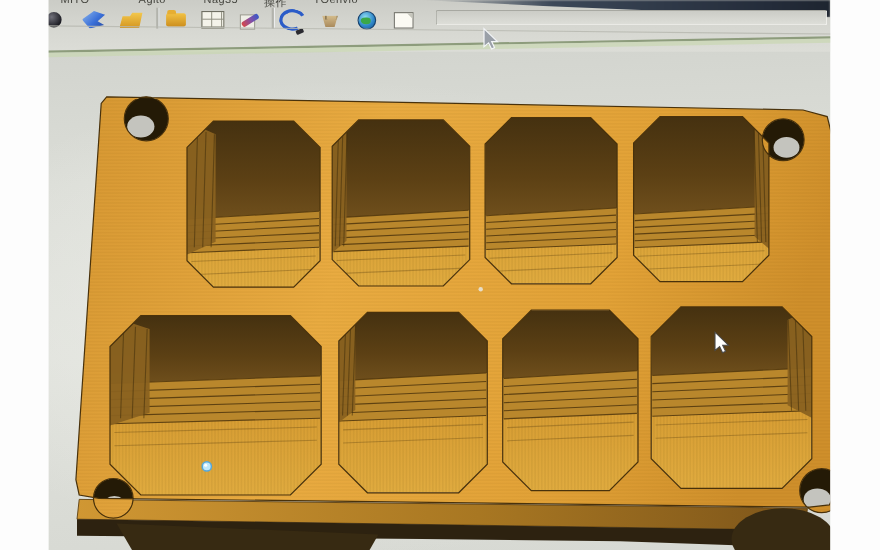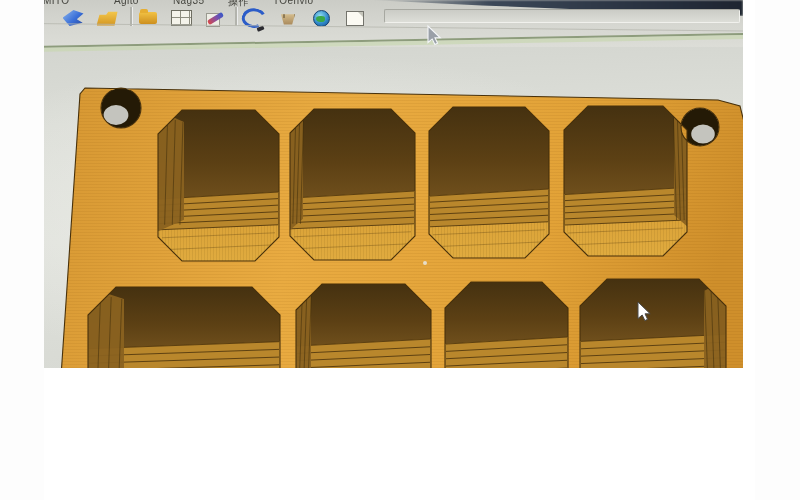--- a/index.html
+++ b/index.html
@@ -1,21 +1,21 @@
 <!DOCTYPE html>
 <html style="--plate-orange: #e3a33b; --pocket-wall-dark: #5a3f14; --pocket-floor: #d2962e; --viewport-gray: #d9dad4; --toolbar-gray: #d3d4ce; --accent-green-line: #8d9c7c; --glare-band-blue: #2e3848; --marker-blue: #9fd8f2;"><head>
 <meta charset="utf-8">
 <style>
   html,body{margin:0;padding:0;width:800px;height:500px;overflow:hidden;background:#fff;
     font-family:"Liberation Sans", sans-serif;}
   .stage{position:relative;width:800px;height:500px;background:#fff;}
   .mat{position:absolute;top:0;bottom:0;background:#fdfdfd;z-index:30;}
   .mat-left{left:0;width:44px;}
   .mat-right{right:0;width:45px;}
-  .photo{position:absolute;left:32px;top:0;width:711px;height:368px;overflow:hidden;
+  .photo{position:absolute;left:44px;top:0;width:711px;height:500px;overflow:hidden;
     background:
       radial-gradient(90% 70% at 38% 58%, #edeee9 0%, rgba(237,238,233,0) 62%),
       linear-gradient(178deg,#c6c8c1 0%,#d2d4ce 9%,#dbddd7 32%,#dfe1db 62%,#d7d9d3 100%);}
   
   .topband{position:absolute;left:0;top:0;width:711px;height:47px;
     background:linear-gradient(#cbccc6,#d6d7d1 55%,#dcddd7);}
   .darkband{position:absolute;left:338px;top:0;width:373px;height:16px;
     background:linear-gradient(to right, rgba(52,62,80,0), #3c4858 32%, #242c3a 85%, #1e2530);
     clip-path:polygon(0 0,100% 0,100% 100%,30% 34%);filter:blur(1px);}
   .menubar{position:absolute;left:0;top:-5px;height:12px;width:460px;overflow:hidden;}

